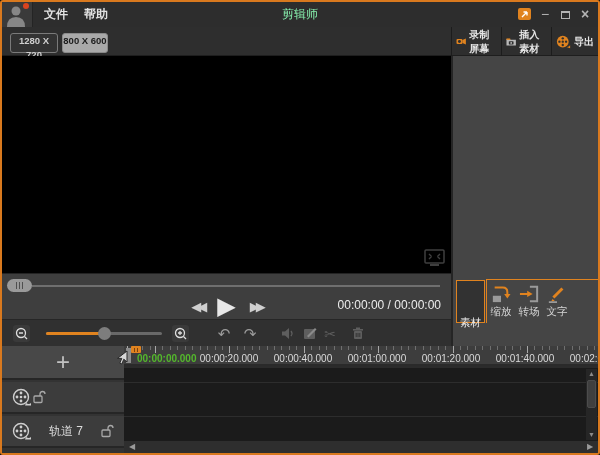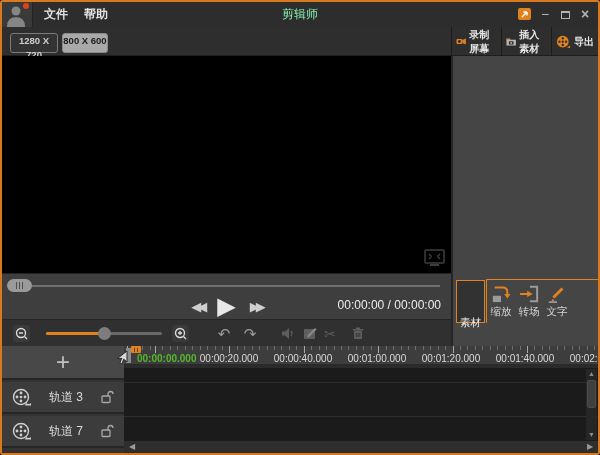--- a/index.html
+++ b/index.html
@@ -257,21 +257,20 @@
     <div class="abs tp-row" style="top:36px;">
       <svg width="20" height="19" viewBox="0 0 20 19" style="margin-left:10px;">
         <circle cx="9" cy="9" r="7.5" fill="none" stroke="#cfcfcf" stroke-width="1.4"></circle>
         <circle cx="9" cy="9" r="1.3" fill="#cfcfcf"></circle>
         <circle cx="9" cy="5" r="1.4" fill="#cfcfcf"></circle>
           <circle cx="9" cy="13" r="1.4" fill="#cfcfcf"></circle>
         <circle cx="5" cy="9" r="1.4" fill="#cfcfcf"></circle>
           <circle cx="13" cy="9" r="1.4" fill="#cfcfcf"></circle>
         <path d="M14 15 Q17 17 19 15 L19 17.5 L13 17.5 Z" fill="#cfcfcf"></path>
       </svg>
-      <span class="tp-label">轨道 3</span>
       <svg width="14" height="14" viewBox="0 0 14 14" style="margin-right:10px;">
         <rect x="2" y="6" width="8" height="6.5" rx="1" fill="none" stroke="#a8a8a8" stroke-width="1.3"></rect>
         <path d="M8 6 V4 Q8 1.5 10.5 1.5 Q13 1.5 13 4" fill="none" stroke="#a8a8a8" stroke-width="1.3"></path>
       </svg>
     </div>
     <div class="abs tp-row" style="top:70px;">
       <svg width="20" height="19" viewBox="0 0 20 19" style="margin-left:10px;">
         <circle cx="9" cy="9" r="7.5" fill="none" stroke="#cfcfcf" stroke-width="1.4"></circle>
         <circle cx="9" cy="9" r="1.3" fill="#cfcfcf"></circle>
         <circle cx="9" cy="5" r="1.4" fill="#cfcfcf"></circle>

